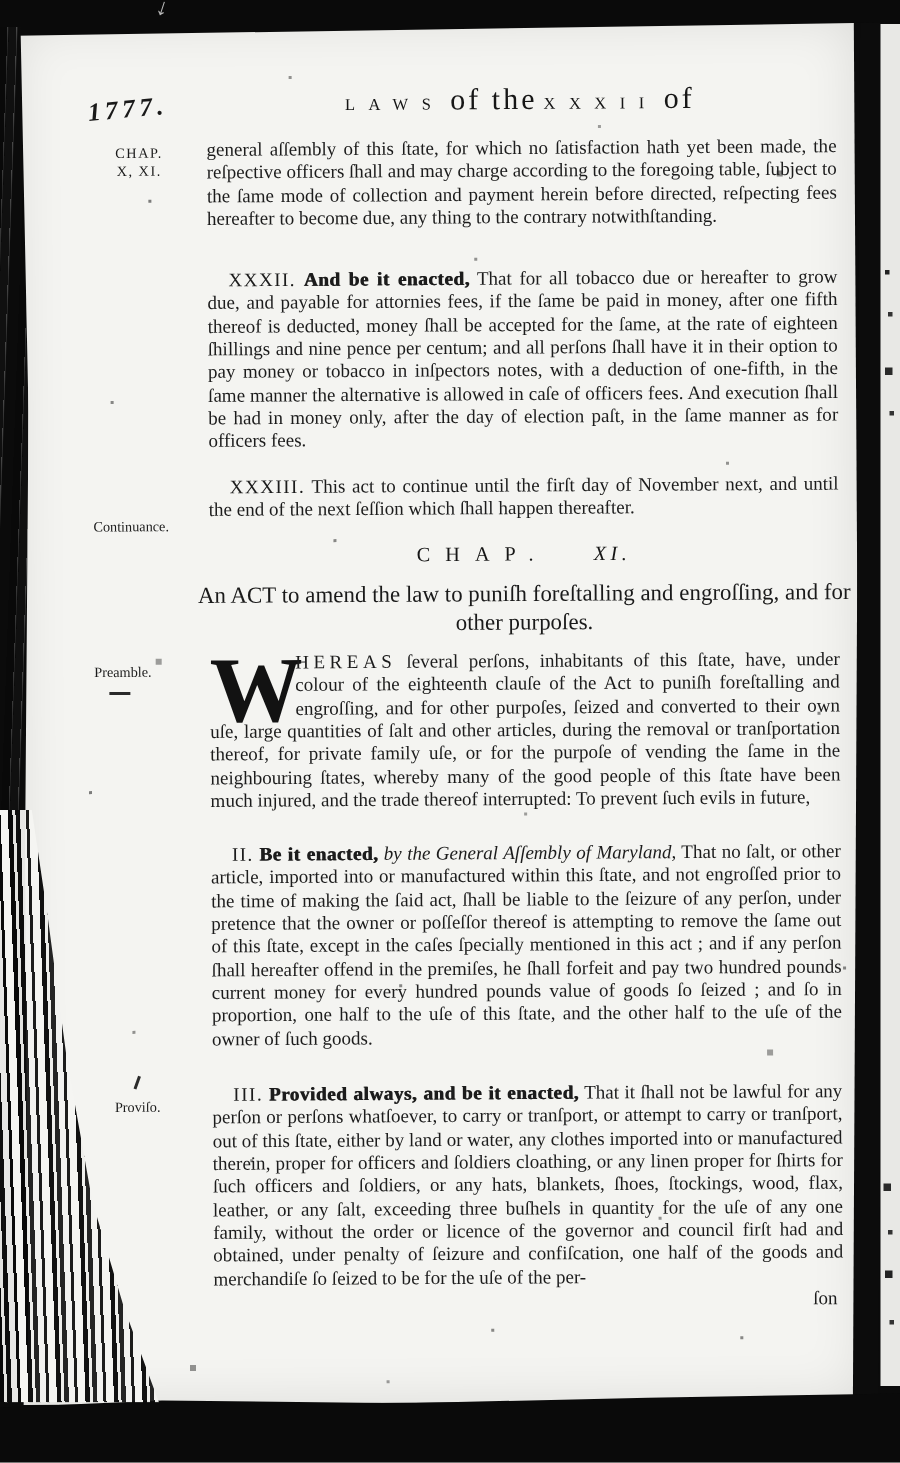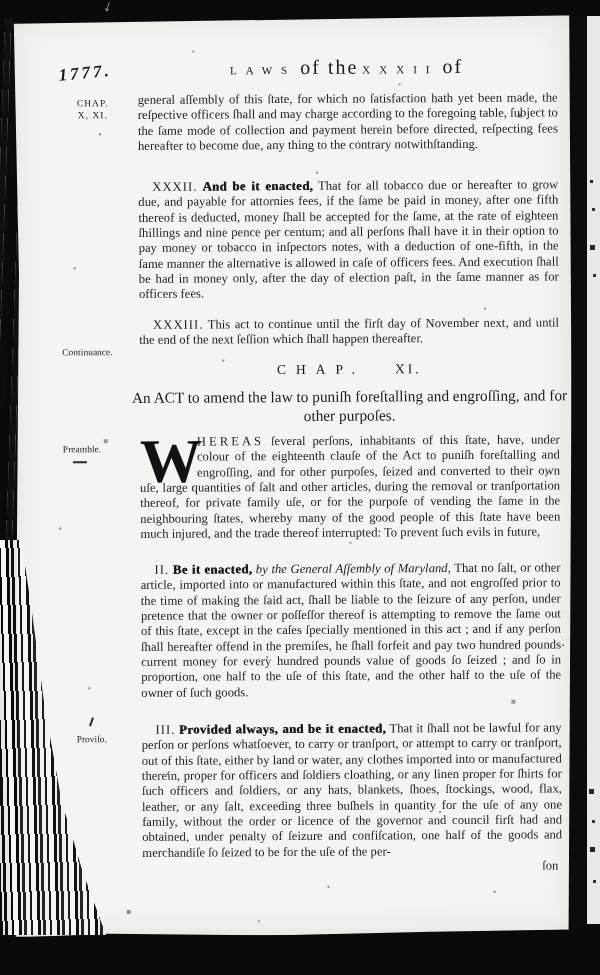--- a/index.html
+++ b/index.html
@@ -137,21 +137,21 @@
     font-weight: bold; letter-spacing: 0.4px;
     text-shadow: 0.5px 0 0 currentColor;
   }
   .italic { font-style: italic; }
 
   .chap-heading {
     position: absolute; left: 127px; top: 348px; width: 420px;
     text-align: center; font-size: 13.5px; color: #161616;
   }
   .chap-word { letter-spacing: 10px; }
-  .chap-num  { letter-spacing: 3px; margin-left: 30px; }
+  .chap-num  { letter-spacing: 3px; margin-left: 30px; font-style: italic; }
 
   .act-title {
     position: absolute; left: 116px; top: 374px; width: 442px;
     text-align: center; font-size: 15.3px; line-height: 18.5px; color: #1a1a1a;
   }
 
   .dropcap {
     float: left; width: 52px; height: 45px; overflow: visible;
     font-size: 62px; line-height: 50px; font-weight: bold;
     color: #121212; margin: 1px 5px 0 0; text-align: center;

